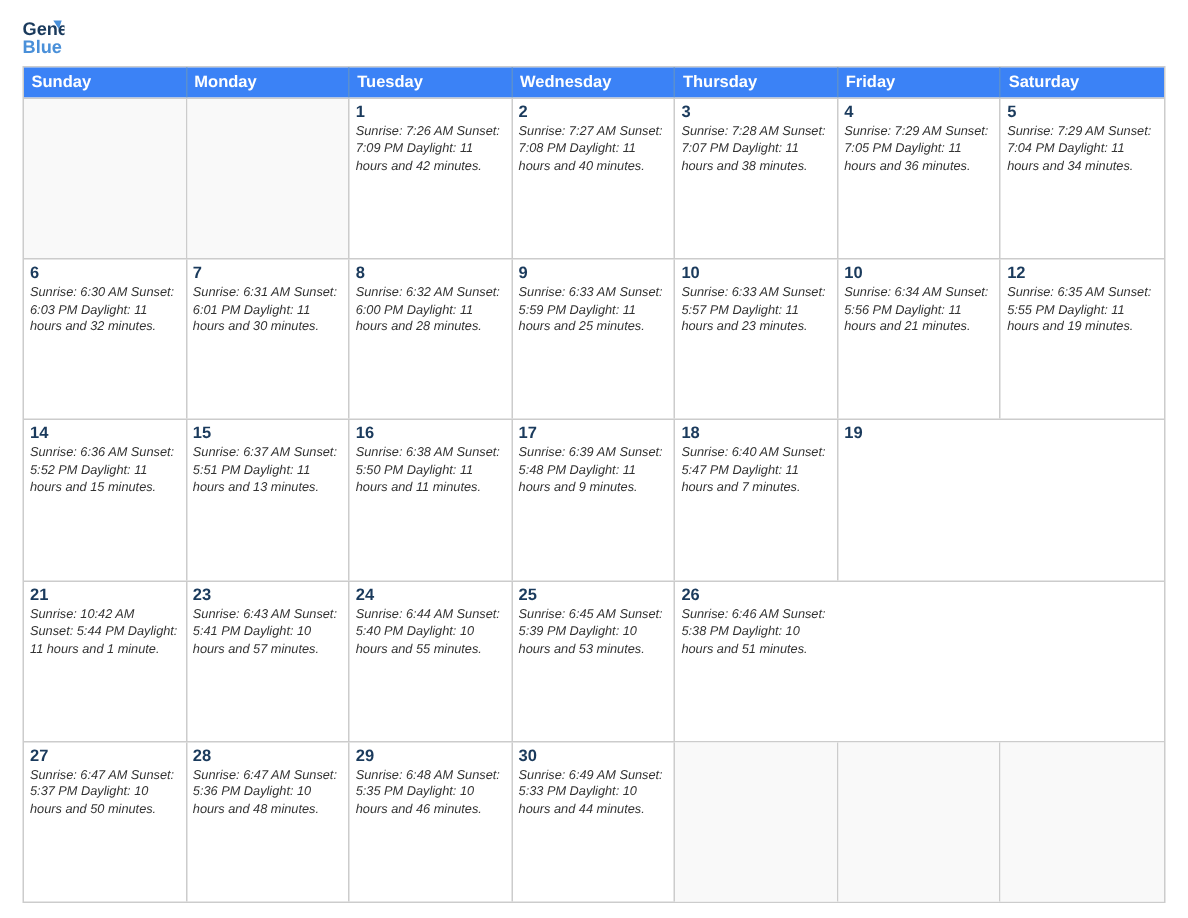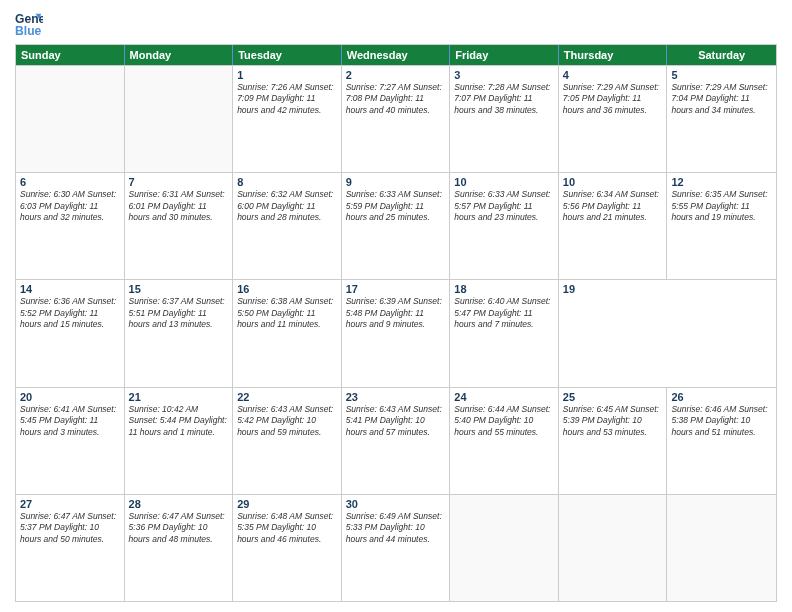--- a/index.html
+++ b/index.html
@@ -46,30 +46,30 @@
     }
     .calendar {
       flex: 1;
       border: 1px solid #ccc;
       display: flex;
       flex-direction: column;
     }
     .cal-header {
       display: grid;
       grid-template-columns: repeat(7, 1fr);
-      background: #15803d;
+      background: #3b82f6;
     }
     .cal-header-cell {
       color: #fff;
       font-size: 11px;
       font-weight: bold;
       padding: 4px 5px;
       border-right: 1px solid #5a8fd0;
     }
-    .cal-header-cell:last-child { border-right: none; text-align: center; }
+    .cal-header-cell:last-child { border-right: none; }
     .cal-body {
       flex: 1;
       display: flex;
       flex-direction: column;
     }
     .cal-row {
       display: grid;
       grid-template-columns: repeat(7, 1fr);
       flex: 1;
       border-top: 1px solid #ccc;
@@ -115,22 +115,22 @@
       <div class="location-title"></div>
     </div>
   </div>
 
   <div class="calendar">
     <div class="cal-header" id="cal-header">
         <div class="cal-header-cell">Sunday</div>
         <div class="cal-header-cell">Monday</div>
         <div class="cal-header-cell">Tuesday</div>
         <div class="cal-header-cell">Wednesday</div>
+        <div class="cal-header-cell">Thursday</div>
         <div class="cal-header-cell">Friday</div>
-        <div class="cal-header-cell">Thursday</div>
         <div class="cal-header-cell">Saturday</div>
       </div>
     <div class="cal-body" id="cal-body">
         <div class="cal-row">
           <div class="cal-cell empty"></div>
           <div class="cal-cell empty"></div>
           <div class="cal-cell">
             <span class="day-number">1</span>
             <div class="day-info">Sunrise: 7:26 AM
 Sunset: 7:09 PM
@@ -235,36 +235,24 @@
             <div class="day-info">Sunrise: 6:40 AM
 Sunset: 5:47 PM
 Daylight: 11 hours and 7 minutes.</div>
           </div>
           <div class="cal-cell">
             <span class="day-number">19</span>
           </div>
         </div>
         <div class="cal-row">
           <div class="cal-cell">
-            <span class="day-number">20</span>
-            <div class="day-info">Sunrise: 6:41 AM
-Sunset: 5:45 PM
-Daylight: 11 hours and 3 minutes.</div>
-          </div>
-          <div class="cal-cell">
             <span class="day-number">21</span>
             <div class="day-info">Sunrise: 10:42 AM
 Sunset: 5:44 PM
 Daylight: 11 hours and 1 minute.</div>
-          </div>
-          <div class="cal-cell">
-            <span class="day-number">22</span>
-            <div class="day-info">Sunrise: 6:43 AM
-Sunset: 5:42 PM
-Daylight: 10 hours and 59 minutes.</div>
           </div>
           <div class="cal-cell">
             <span class="day-number">23</span>
             <div class="day-info">Sunrise: 6:43 AM
 Sunset: 5:41 PM
 Daylight: 10 hours and 57 minutes.</div>
           </div>
           <div class="cal-cell">
             <span class="day-number">24</span>
             <div class="day-info">Sunrise: 6:44 AM

